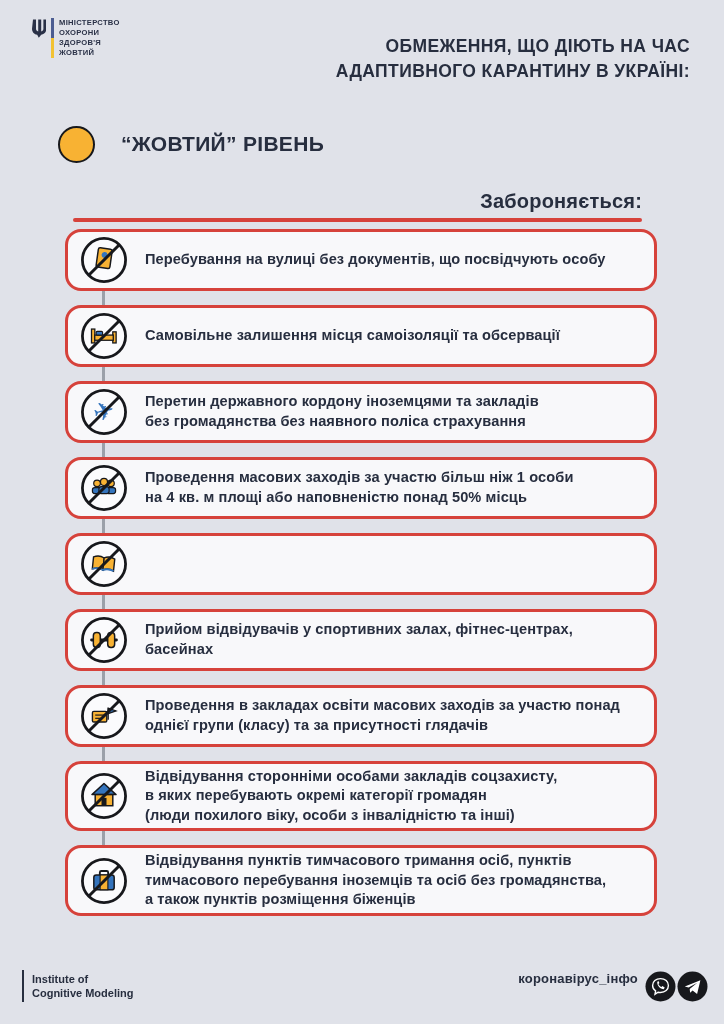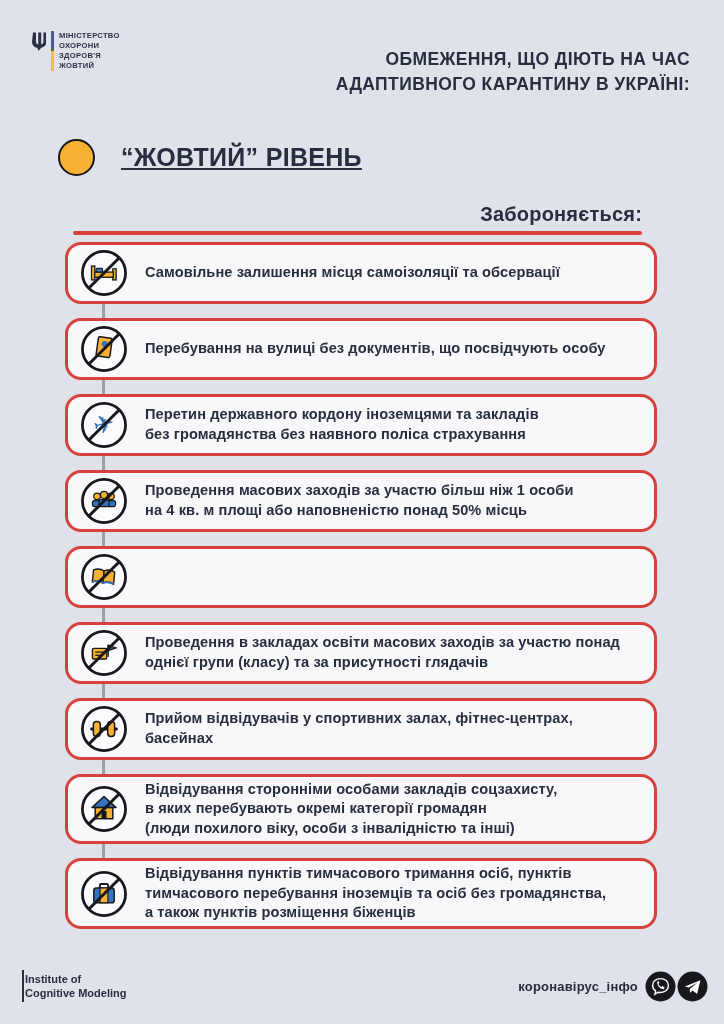--- a/index.html
+++ b/index.html
@@ -3,54 +3,54 @@
 <meta charset="utf-8">
 <style>
   * { margin:0; padding:0; box-sizing:border-box; }
   html,body { background:#c9ccd4; }
   body { font-family:"Liberation Sans", sans-serif; }
   .page {
     position:relative; width:724px; height:1024px; margin:0 auto;
     background:#e0e2e9; overflow:hidden; color:#272e3f;
   }
   
-  .header { display:flex; justify-content:space-between; align-items:flex-start; padding:31px 34px 0 30px; }
+  .header { display:flex; justify-content:space-between; align-items:flex-start; padding:18px 34px 0 30px; }
   .ministry { display:flex; align-items:flex-start; gap:5px; }
   .trident-svg { width:16px; height:19px; margin-top:1px; }
   .flag-bar { width:3px; height:40px; background:linear-gradient(#4c5d92 50%, #f2c233 50%); }
   .ministry-lines { display:flex; flex-direction:column; }
   .ministry-lines span { font-size:7.6px; font-weight:bold; letter-spacing:.3px; line-height:1.3; color:#2a3147; }
   .title { font-size:17.5px; font-weight:bold; letter-spacing:.4px; line-height:1.42;
            text-align:right; white-space:pre-line; margin-top:16px; }
   
   .level-row { display:flex; align-items:center; gap:26px; margin:42px 0 0 58px; }
   .level-dot { width:37px; height:37px; border-radius:50%; background:#f8b233; border:2.5px solid #17181c; }
-  .level-label { font-size:25px; font-weight:bold; letter-spacing:.3px;text-decoration:underline; }
+  .level-label { font-size:21px; font-weight:bold; letter-spacing:.3px; }
   
   .section-wrap { margin:27px 0 0 73px; width:569px;text-align:right; }
   .section-heading { font-size:20px; font-weight:bold; letter-spacing:.2px; }
   .red-underline { height:4px; background:#d6423b; border-radius:2px; margin-top:5px; }
   
   .restrictions { position:relative; margin:7px 0 0 65px; width:592px;
                   display:flex; flex-direction:column; gap:14px; }
   .restrictions::before { content:""; position:absolute; left:37px; top:30px; bottom:30px;
                           width:2.5px; background:#9ba0a9; }
   .item { position:relative; display:flex; align-items:center;
           background:#f8f8fa; border:3px solid #d6423b; border-radius:16px;
           padding:3px 14px 3px 11px; min-height:56px; }
   .item .icon { width:50px; height:50px; flex:0 0 50px; margin-right:16px; }
   .item p { font-size:14.6px; font-weight:bold; line-height:1.34; letter-spacing:.1px;
             white-space:pre-line; color:#272e3f; }
   
   .footer { position:absolute; left:0; right:0; bottom:22px;
             display:flex; justify-content:space-between; align-items:center; padding:0 16px 0 22px; }
-  .credit { display:flex; align-items:center; gap:1px; }
+  .credit { display:flex; align-items:center; gap:8px; }
   .credit-bar { width:2px; height:32px; background:#272e3f; }
   .credit p { font-size:11px; font-weight:bold; line-height:1.3; white-space:pre-line; }
-  .footer-right { display:flex; align-items:center; gap:1px; }
+  .footer-right { display:flex; align-items:flex-start; gap:1px; }
   .channel { font-size:13px; font-weight:bold; letter-spacing:.2px; margin-right:6px; }
   .social-svg { width:31px; height:31px; display:block; cursor:pointer; }
 </style>
 </head>
 <body>
 
 <div class="page">
 
   <div class="header">
     <div class="ministry">
@@ -77,39 +77,39 @@
   <div class="section-wrap">
     <h2 class="section-heading">Забороняється:</h2>
     <div class="red-underline"></div>
   </div>
 
   <div class="restrictions">
 
     <div class="item">
       <svg class="icon" viewBox="0 0 54 54">
         <circle cx="27" cy="27" r="23.3" fill="#fbfbfd" stroke="#17181c" stroke-width="3"></circle>
+        <g transform="rotate(8 27 26)">
+          <rect x="19.5" y="14.5" width="15" height="21" rx="2" fill="#f8b233" stroke="#17181c" stroke-width="1.6"></rect>
+          <circle cx="27" cy="21.5" r="3.2" fill="#3474bd"></circle>
+        </g>
+        <line x1="11" y1="43" x2="43" y2="11" stroke="#17181c" stroke-width="3.2"></line>
+      </svg>
+      <p>Перебування на вулиці без документів, що посвідчують особу</p>
+    </div>
+
+    <div class="item">
+      <svg class="icon" viewBox="0 0 54 54">
+        <circle cx="27" cy="27" r="23.3" fill="#fbfbfd" stroke="#17181c" stroke-width="3"></circle>
         <rect x="13.5" y="19.5" width="3.6" height="15" fill="#f8b233" stroke="#17181c" stroke-width="1.4"></rect>
         <rect x="36.5" y="22.5" width="3.6" height="12" fill="#f8b233" stroke="#17181c" stroke-width="1.4"></rect>
         <rect x="17" y="26" width="20" height="5.6" fill="#f8b233" stroke="#17181c" stroke-width="1.4"></rect>
         <rect x="18.5" y="22" width="7" height="4" rx="1.2" fill="#3474bd" stroke="#17181c" stroke-width="1.2"></rect>
         <line x1="11" y1="43" x2="43" y2="11" stroke="#17181c" stroke-width="3.2"></line>
       </svg>
       <p>Самовільне залишення місця самоізоляції та обсервації</p>
-    </div>
-
-    <div class="item">
-      <svg class="icon" viewBox="0 0 54 54">
-        <circle cx="27" cy="27" r="23.3" fill="#fbfbfd" stroke="#17181c" stroke-width="3"></circle>
-        <g transform="rotate(8 27 26)">
-          <rect x="19.5" y="14.5" width="15" height="21" rx="2" fill="#f8b233" stroke="#17181c" stroke-width="1.6"></rect>
-          <circle cx="27" cy="21.5" r="3.2" fill="#3474bd"></circle>
-        </g>
-        <line x1="11" y1="43" x2="43" y2="11" stroke="#17181c" stroke-width="3.2"></line>
-      </svg>
-      <p>Перебування на вулиці без документів, що посвідчують особу</p>
     </div>
 
     <div class="item">
       <svg class="icon" viewBox="0 0 54 54">
         <circle cx="27" cy="27" r="23.3" fill="#fbfbfd" stroke="#17181c" stroke-width="3"></circle>
         <text x="27" y="35.5" text-anchor="middle" font-size="27" fill="#3474bd" transform="rotate(-14 27 27)" font-family="DejaVu Sans, sans-serif">✈</text>
         <line x1="11" y1="43" x2="43" y2="11" stroke="#17181c" stroke-width="3.2"></line>
       </svg>
       <p>Перетин державного кордону іноземцями та закладів
 без громадянства без наявного поліса страхування</p>
@@ -138,40 +138,40 @@
           <path d="M26.5 20.5 Q32 17.5 38 20.5 V33.5 Q32 30.5 26.5 33.5 Z" fill="#f8b233" stroke="#17181c" stroke-width="1.5"></path>
           <path d="M15 33.5 Q21 31 26.5 33.5 Q32 31 38 33.5" fill="none" stroke="#3474bd" stroke-width="2"></path>
         </g>
         <line x1="11" y1="43" x2="43" y2="11" stroke="#17181c" stroke-width="3.2"></line>
       </svg>
     </div>
 
     <div class="item">
       <svg class="icon" viewBox="0 0 54 54">
         <circle cx="27" cy="27" r="23.3" fill="#fbfbfd" stroke="#17181c" stroke-width="3"></circle>
+        <rect x="12" y="25.4" width="30" height="3.2" rx="1.6" fill="#17181c"></rect>
+        <rect x="15.5" y="19" width="7.5" height="16" rx="3.4" fill="#f8b233" stroke="#17181c" stroke-width="1.6"></rect>
+        <rect x="31" y="19" width="7.5" height="16" rx="3.4" fill="#f8b233" stroke="#17181c" stroke-width="1.6"></rect>
+        <line x1="11" y1="43" x2="43" y2="11" stroke="#17181c" stroke-width="3.2"></line>
+      </svg>
+      <p>Прийом відвідувачів у спортивних залах, фітнес-центрах, басейнах</p>
+    </div>
+
+    <div class="item">
+      <svg class="icon" viewBox="0 0 54 54">
+        <circle cx="27" cy="27" r="23.3" fill="#fbfbfd" stroke="#17181c" stroke-width="3"></circle>
         <rect x="14.5" y="22" width="15.5" height="11.5" rx="1.5" fill="#f8b233" stroke="#17181c" stroke-width="1.5"></rect>
         <line x1="17.5" y1="26" x2="27" y2="26" stroke="#17181c" stroke-width="1.3"></line>
         <line x1="17.5" y1="29.5" x2="24.5" y2="29.5" stroke="#17181c" stroke-width="1.3"></line>
         <path d="M31.5 18.5 L40 21.5 L31.5 24.5 Z" fill="#3474bd" stroke="#17181c" stroke-width="1.3"></path>
         <line x1="31.5" y1="18.5" x2="31.5" y2="31" stroke="#17181c" stroke-width="1.5"></line>
         <line x1="11" y1="43" x2="43" y2="11" stroke="#17181c" stroke-width="3.2"></line>
       </svg>
       <p>Проведення в закладах освіти масових заходів за участю понад
 однієї групи (класу) та за присутності глядачів</p>
-    </div>
-
-    <div class="item">
-      <svg class="icon" viewBox="0 0 54 54">
-        <circle cx="27" cy="27" r="23.3" fill="#fbfbfd" stroke="#17181c" stroke-width="3"></circle>
-        <rect x="12" y="25.4" width="30" height="3.2" rx="1.6" fill="#17181c"></rect>
-        <rect x="15.5" y="19" width="7.5" height="16" rx="3.4" fill="#f8b233" stroke="#17181c" stroke-width="1.6"></rect>
-        <rect x="31" y="19" width="7.5" height="16" rx="3.4" fill="#f8b233" stroke="#17181c" stroke-width="1.6"></rect>
-        <line x1="11" y1="43" x2="43" y2="11" stroke="#17181c" stroke-width="3.2"></line>
-      </svg>
-      <p>Прийом відвідувачів у спортивних залах, фітнес-центрах, басейнах</p>
     </div>
 
     <div class="item">
       <svg class="icon" viewBox="0 0 54 54">
         <circle cx="27" cy="27" r="23.3" fill="#fbfbfd" stroke="#17181c" stroke-width="3"></circle>
         <path d="M27 13.5 L40 25.5 H14 Z" fill="#3474bd" stroke="#17181c" stroke-width="1.6" stroke-linejoin="round"></path>
         <rect x="17.5" y="25.5" width="19" height="12" fill="#f8b233" stroke="#17181c" stroke-width="1.6"></rect>
         <rect x="24.3" y="29" width="5.4" height="8.5" fill="#17181c"></rect>
         <line x1="11" y1="43" x2="43" y2="11" stroke="#17181c" stroke-width="3.2"></line>
       </svg>

